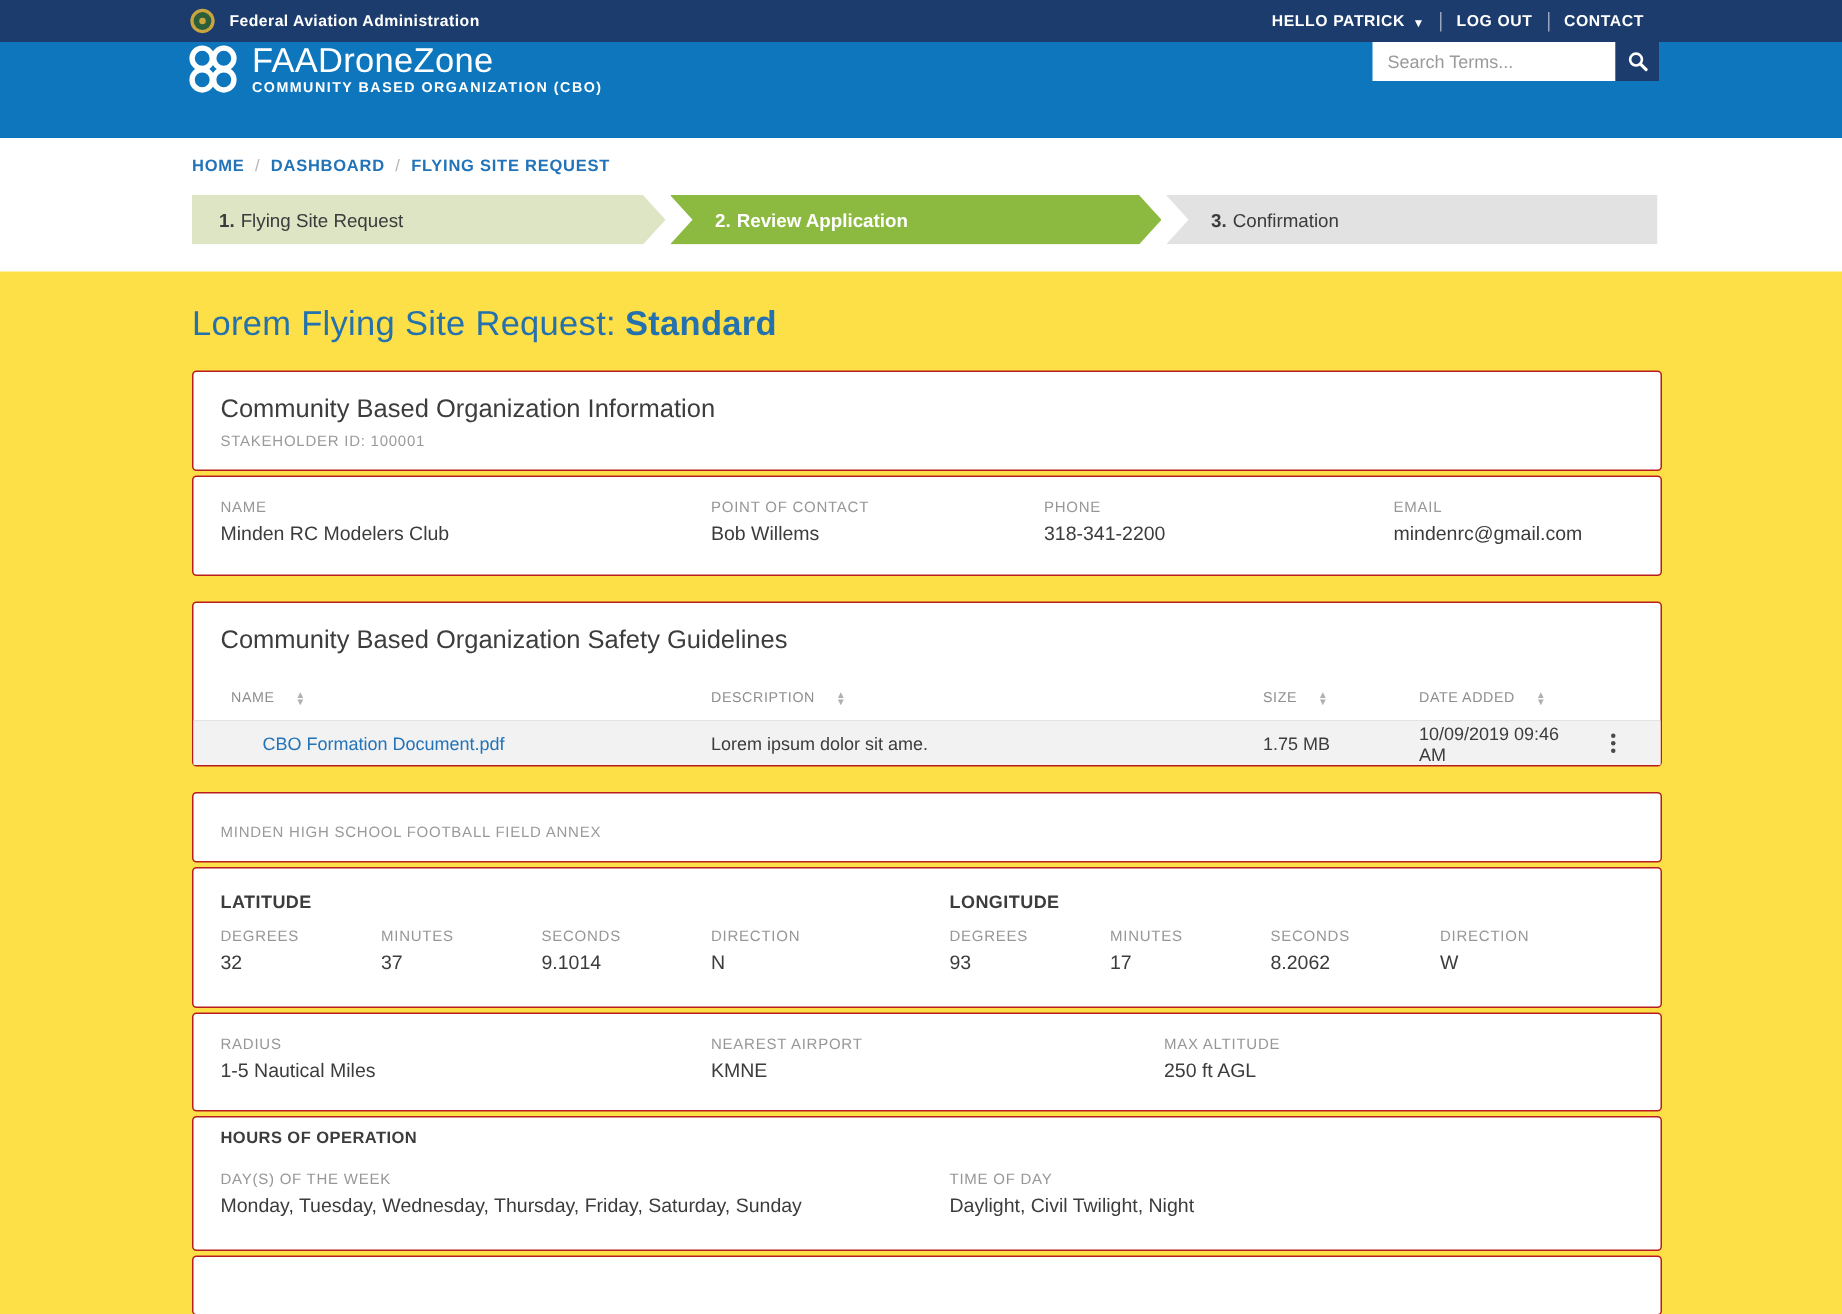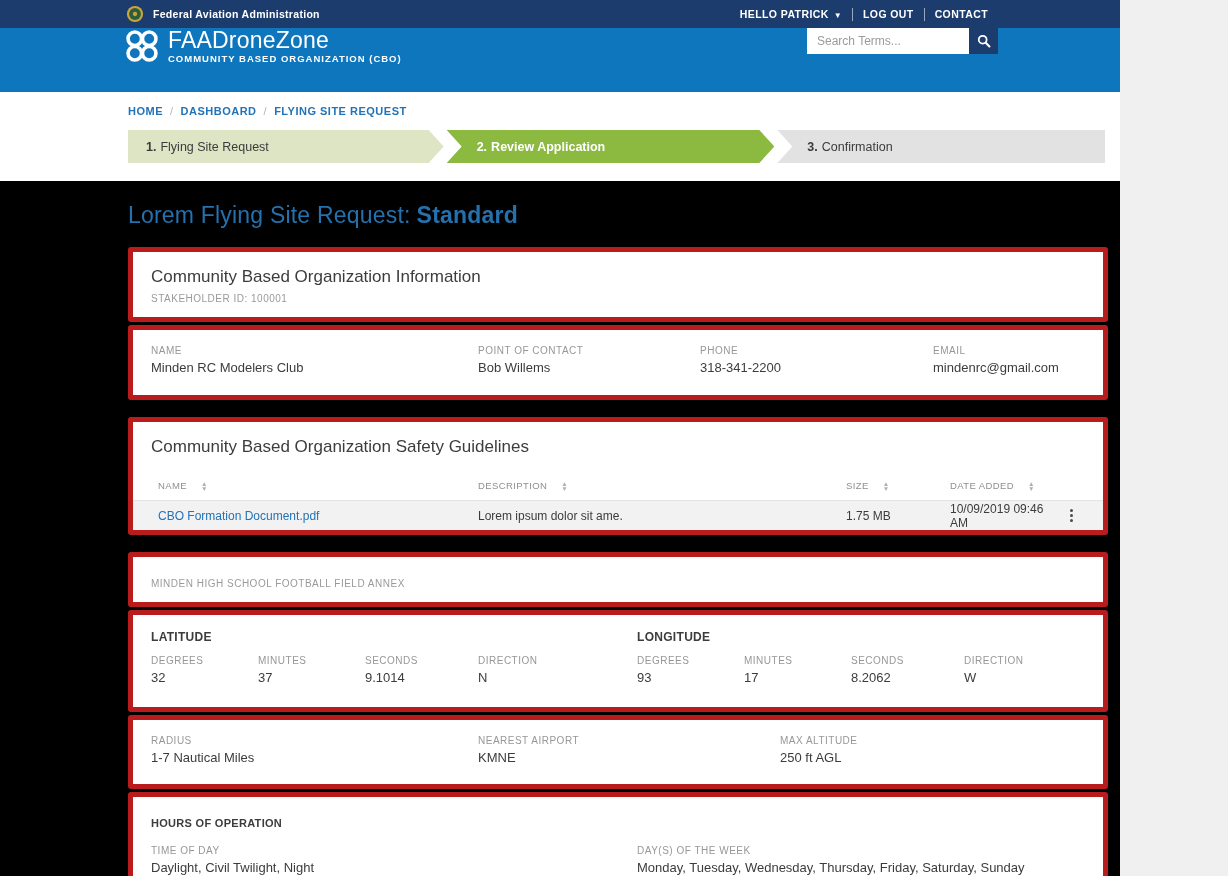--- a/index.html
+++ b/index.html
@@ -1,18 +1,18 @@
 <!DOCTYPE html>
 <html><head>
 <meta charset="utf-8">
 <style>
   * { margin:0; padding:0; box-sizing:border-box; }
   html,body { width:1228px; height:876px; overflow:hidden; }
   body { font-family:"Liberation Sans", sans-serif; background:#f0f0f0; color:#3c3c3c; }
-  .viewport { width:1120px; height:876px; overflow:hidden; position:relative; background:#000000; }
+  .viewport { width:1228px; height:876px; overflow:hidden; position:relative; background:#fde047; }
 
   
   .topbar { height:28px; background:#1b3c6d; display:flex; align-items:center; justify-content:space-between; padding:0 122px 0 126px; }
   .topbar-left { display:flex; align-items:center; gap:9px; }
   .seal { width:18px; height:18px; display:block; }
   .agency { color:#fff; font-size:10.5px; font-weight:bold; letter-spacing:.3px; }
   .topbar-right { display:flex; align-items:center; color:#fff; font-size:10.5px; font-weight:bold; letter-spacing:.4px; }
   .topbar-right .item { padding:0 10px; display:flex; align-items:center; gap:5px; cursor:pointer; }
   .topbar-right .sep { width:1px; height:13px; background:rgba(255,255,255,.55); }
   .caret { font-size:8px; position:relative; top:1px; }
@@ -42,47 +42,47 @@
            clip-path:polygon(0 0, calc(100% - 15px) 0, 100% 50%, calc(100% - 15px) 100%, 0 100%, 15px 50%); }
   .step3 { background:#e2e2e2; margin-left:3px; padding-left:30px;
            clip-path:polygon(0 0, 100% 0, 100% 100%, 0 100%, 15px 50%); }
 
   
   .content { width:980px; margin-left:128px; padding-top:21px; }
   h1 { font-size:23px; font-weight:400; color:#2471ad; margin-bottom:18px; letter-spacing:.2px; }
   h1 .emph { font-weight:bold; margin-left:6px; }
 
   .card { margin-bottom:17px; }
-  .box { background:#fff; border:5px solid #b91c1c; border-radius:3px; }
+  .box { background:#fff; border:1px solid #b91c1c; border-radius:3px; }
   .box + .box { margin-top:3px; }
   .box-head { padding:15px 18px 13px 18px; }
   .card-title { font-size:17px; font-weight:400; color:#3d3d3d; }
   .card-sub { font-size:10px; color:#9a9a9a; letter-spacing:.5px; margin-top:6px; }
 
   .label { font-size:10px; color:#979797; letter-spacing:.5px; margin-bottom:4px; }
   .value { font-size:13px; color:#3c3c3c; }
 
   .fields4 { display:grid; grid-template-columns:327px 222px 233px auto; padding:15px 18px 20px 18px; }
 
   
   .tbl-header, .tbl-row { display:grid; grid-template-columns:320px 368px 104px 1fr 36px; align-items:center; padding:0 14px 0 25px; }
   .tbl-header { height:30px; border-bottom:1px solid #e3e3e3; }
   .th { font-size:9.5px; color:#8f8f8f; letter-spacing:.4px; display:flex; align-items:center; gap:14px; cursor:pointer; }
   .sorticon { display:inline-flex; flex-direction:column; line-height:5px; font-size:6.5px; color:#b0b0b0; }
   .tbl-row { height:29px; background:#f2f2f2; font-size:12px; }
-  .tbl-row a { color:#2273b8; text-decoration:none; cursor:pointer; }
+  .tbl-row a { color:#2273b8; text-decoration:none; cursor:pointer;margin-left:21px; }
   .kebab { display:flex; flex-direction:column; gap:2px; align-items:center; justify-content:center; cursor:pointer; padding:4px; }
   .kebab i { width:3px; height:3px; border-radius:50%; background:#4a4a4a; display:block; }
 
   
   .coords { display:grid; grid-template-columns:486px auto; padding:15px 10px 22px 18px; }
   .coord-head { font-size:12px; font-weight:bold; color:#3c3c3c; letter-spacing:.3px; margin-bottom:11px; }
   .subfields { display:grid; grid-template-columns:107px 107px 113px auto; }
   .range3 { display:grid; grid-template-columns:327px 302px auto; padding:15px 18px 19px 18px; }
-  .hours { padding:20px 18px 22px 18px; }
+  .hours { padding:8px 18px 22px 18px; }
   .hours-head { font-size:11px; font-weight:bold; color:#3c3c3c; letter-spacing:.3px; margin-bottom:16px; }
   .hours-grid { display:grid; grid-template-columns:486px auto; }
   .additional { padding:20px 18px 18px 18px; }
 </style>
 </head>
 <body>
 
 <div class="viewport">
 
   <div class="topbar">
@@ -278,42 +278,42 @@
               <div class="label">DIRECTION</div>
               <div class="value">W</div>
             </div>
           </div>
         </div>
       </div>
 
       <div class="box range3">
         <div>
           <div class="label">RADIUS</div>
-          <div class="value">1-7 Nautical Miles</div>
+          <div class="value">1-5 Nautical Miles</div>
         </div>
         <div>
           <div class="label">NEAREST AIRPORT</div>
           <div class="value">KMNE</div>
         </div>
         <div>
           <div class="label">MAX ALTITUDE</div>
           <div class="value">250 ft AGL</div>
         </div>
       </div>
 
       <div class="box hours">
         <div class="hours-head">HOURS OF OPERATION</div>
         <div class="hours-grid">
           <div>
+            <div class="label">DAY(S) OF THE WEEK</div>
+            <div class="value">Monday, Tuesday, Wednesday, Thursday, Friday, Saturday, Sunday</div>
+          </div>
+          <div>
             <div class="label">TIME OF DAY</div>
             <div class="value">Daylight, Civil Twilight, Night</div>
-          </div>
-          <div>
-            <div class="label">DAY(S) OF THE WEEK</div>
-            <div class="value">Monday, Tuesday, Wednesday, Thursday, Friday, Saturday, Sunday</div>
           </div>
         </div>
       </div>
 
       <div class="box additional">
         
         
       </div>
     </div>
   </div>

